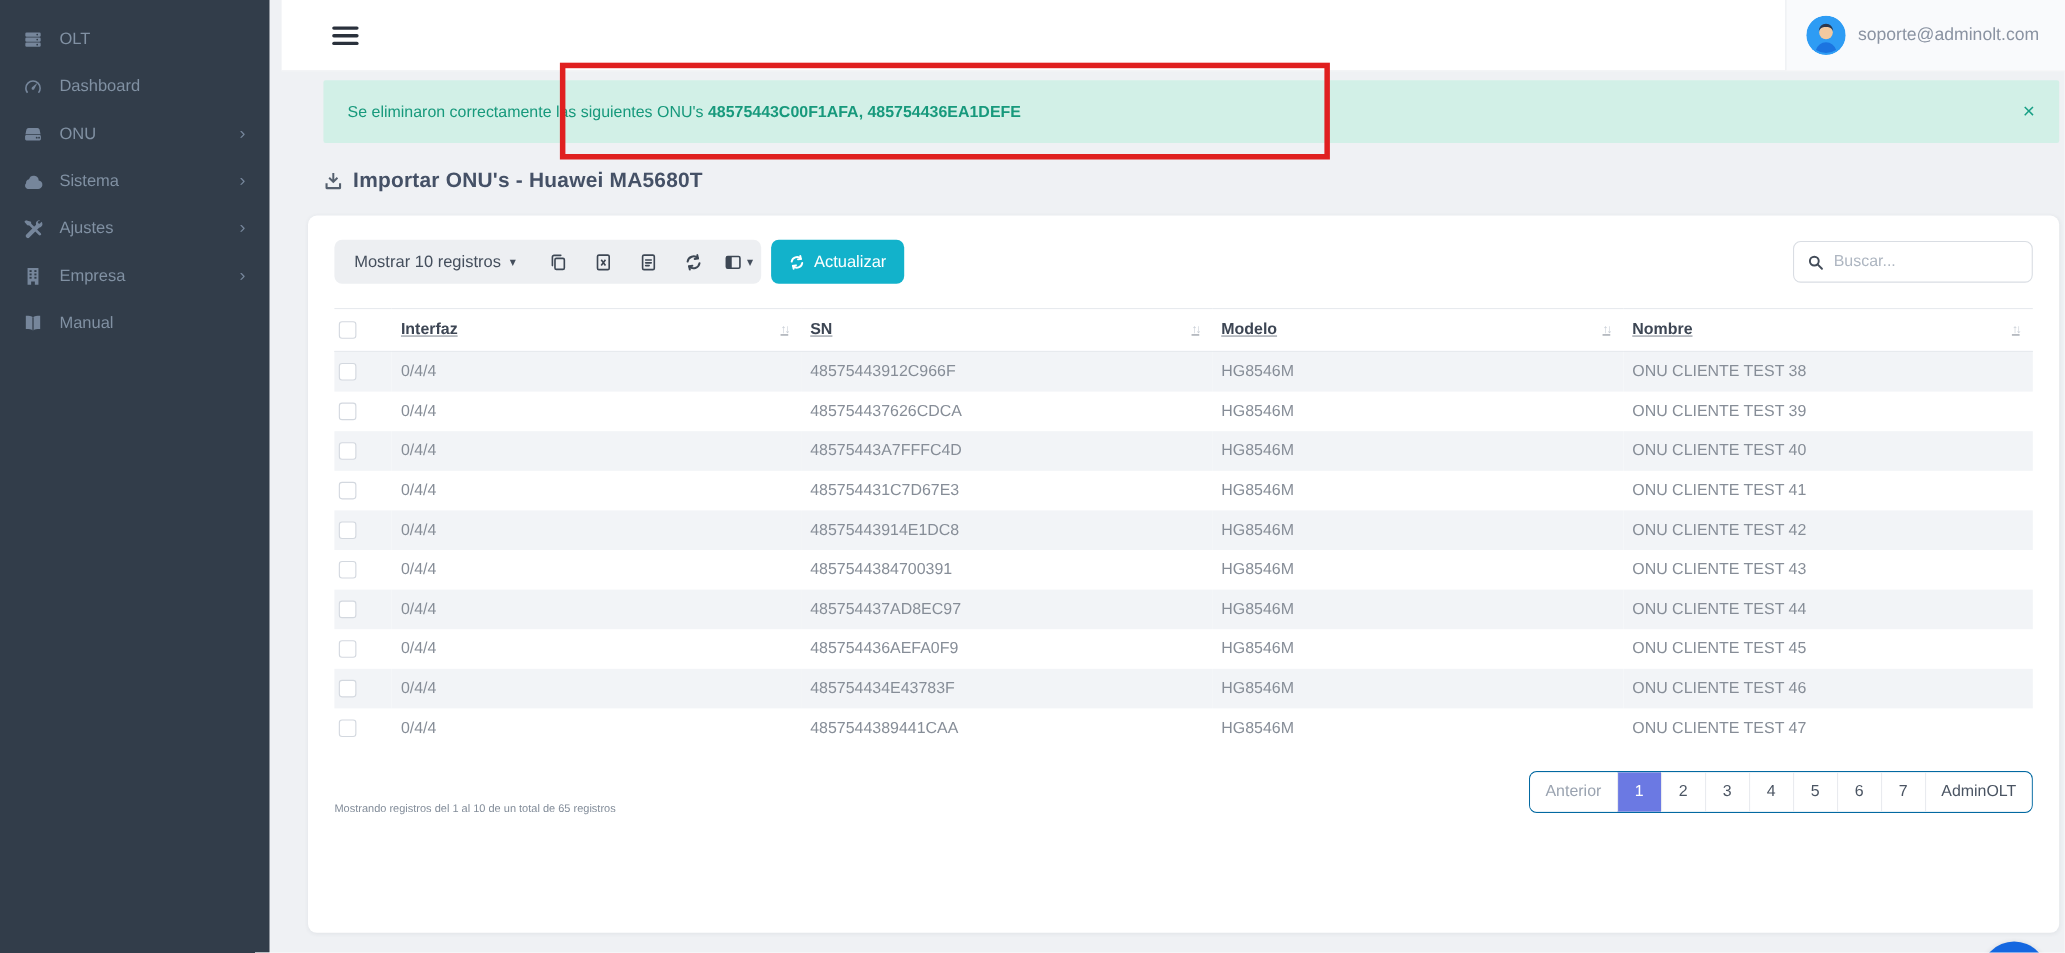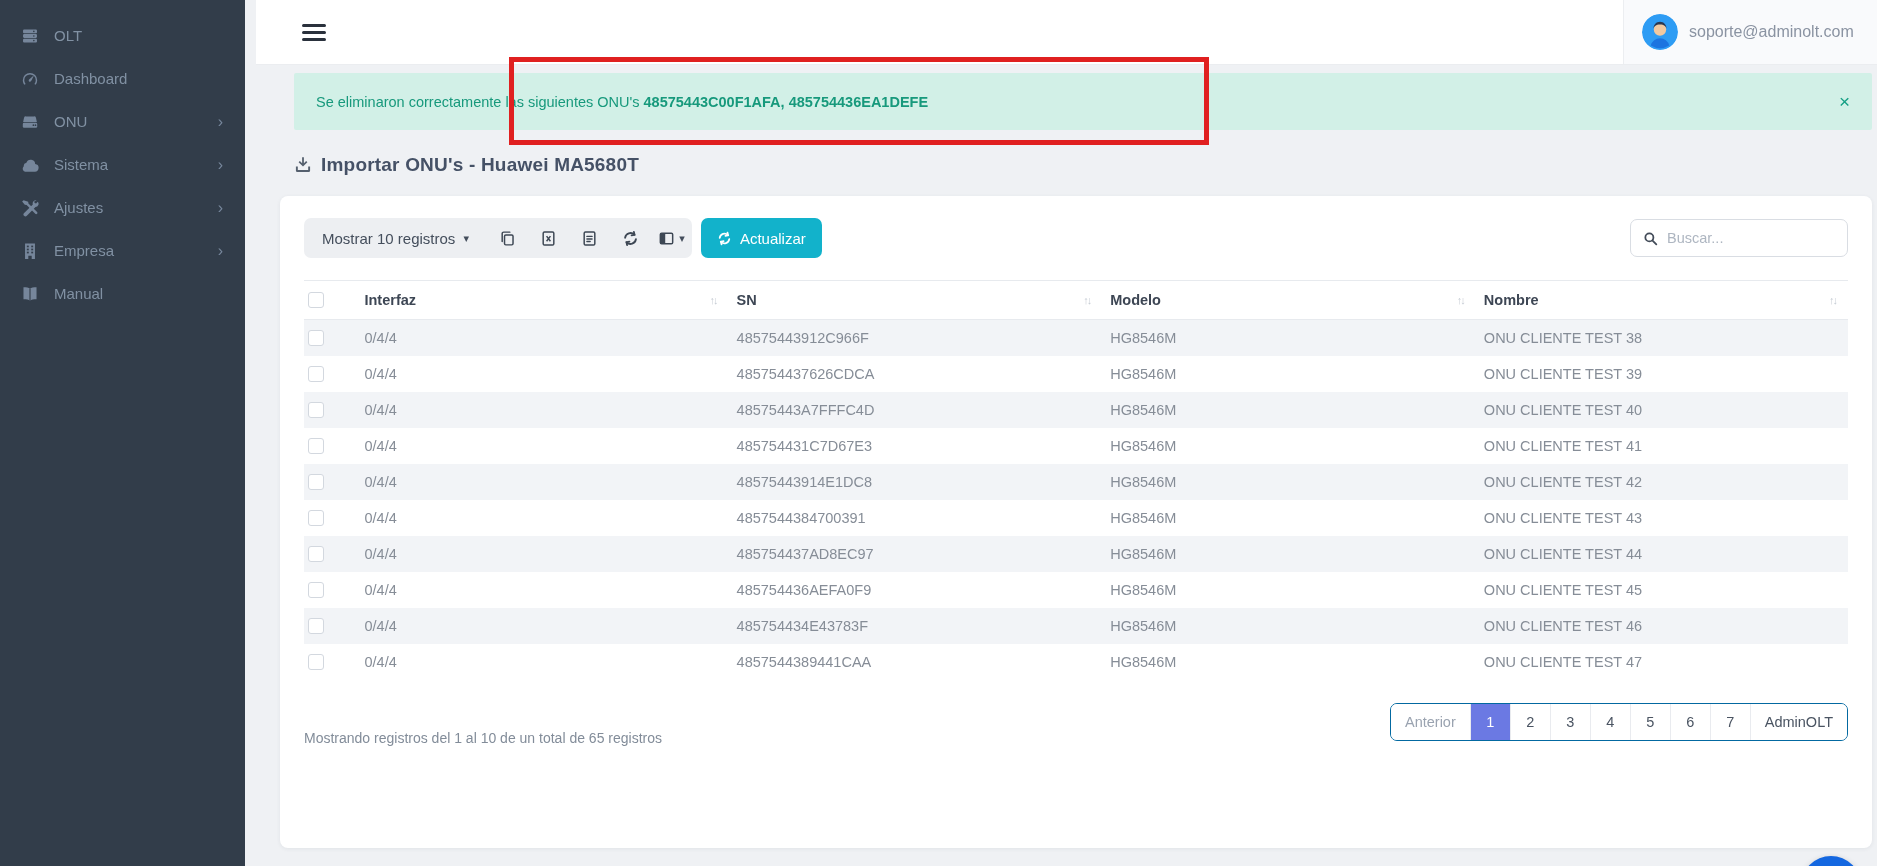--- a/index.html
+++ b/index.html
@@ -121,42 +121,42 @@
   .search-wrap input{
     border:none;outline:none;width:100%;font-size:14.5px;color:#5a6370;
     font-family:inherit;background:transparent;
   }
   .search-wrap input::placeholder{color:#aeb6c1;}
 
   
   table{width:100%;border-collapse:collapse;margin-top:22px;}
   thead tr.head-row{border-top:1px solid var(--border-soft);border-bottom:1px solid var(--border-soft);}
   th{padding:11px 8px;text-align:left;}
-  .th-inner{display:flex;align-items:center;}
+  .th-inner{display:flex;align-items:center;text-decoration:underline;}
   .col-label{color:var(--text-dark);font-weight:bold;font-size:14.5px;}
   .sort{margin-left:auto;color:#c6ccd4;font-size:11px;letter-spacing:-2px;padding-right:4px;}
   tr.filter-row td{padding:8px 8px;}
   .filter-input{
     width:100%;height:37px;border:1px solid #dde1e7;border-radius:7px;
     padding:0 13px;font-size:14px;color:#5a6370;outline:none;font-family:inherit;
   }
   .filter-input::placeholder{color:#b4bac4;}
   .filter-input.mini{width:28px;padding:0;}
   tbody td{padding:10px 8px;font-size:14.5px;color:var(--text-muted);}
   tbody tr:nth-child(odd){background:var(--row-stripe);}
   input[type=checkbox]{
     appearance:none;-webkit-appearance:none;width:16px;height:16px;
     border:1px solid #d3d8df;border-radius:3px;background:#fff;cursor:pointer;
     vertical-align:middle;display:block;
   }
   td:first-child,th:first-child{padding-left:4px;}
 
   
   .card-footer{display:flex;align-items:center;margin-top:18px;}
-  .records-info{color:#828c99;font-size:14px;margin-top:32px;}
+  .records-info{color:#828c99;font-size:10px;margin-top:32px;}
   .pagination{
     margin-left:auto;display:flex;border:1px solid #0369a1;border-radius:7px;
     overflow:hidden;background:#fff;
   }
   .page-btn{
     min-width:40px;padding:0 14px;height:36px;display:flex;align-items:center;justify-content:center;
     font-size:14.5px;color:#4a5462;cursor:pointer;border-left:1px solid #e9ebef;
     background:#fff;white-space:nowrap;
   }
   .page-btn:first-child{border-left:none;color:#9aa3b0;}

